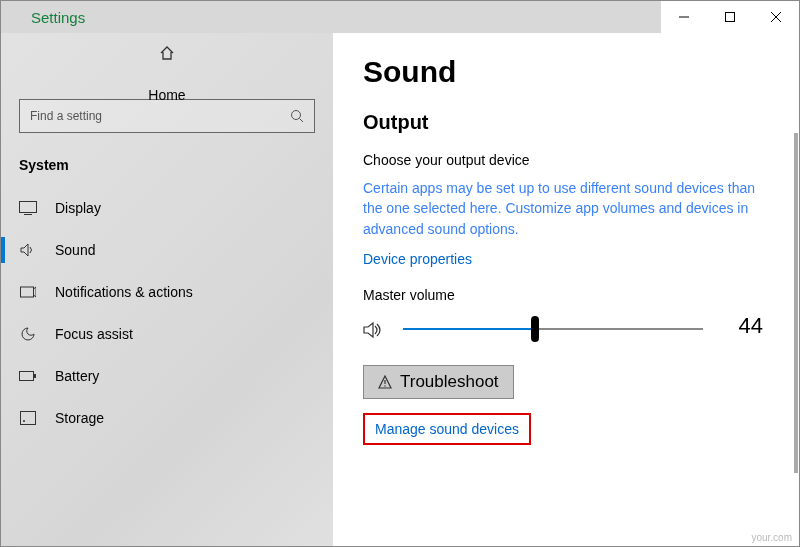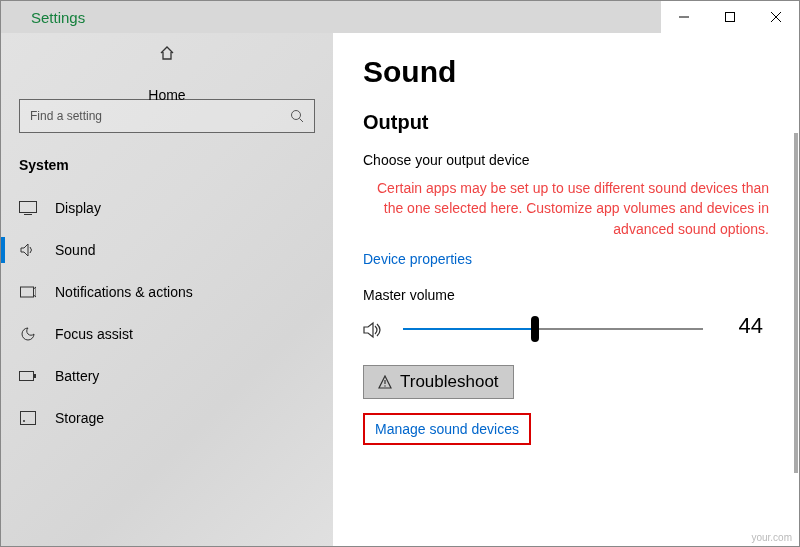--- a/index.html
+++ b/index.html
@@ -130,26 +130,25 @@
       height: 34px;
       border: 2px solid #999;
       display: flex;
       align-items: center;
       padding: 0 10px;
       justify-content: space-between;
       margin-bottom: 16px;
     }
     .dropdown .dd-text { font-size: 14px; }
     .help-text {
-      color: #ef4444;
+      color: #3b82f6;
       font-size: 14px;
       line-height: 1.45;
       max-width: 420px;
       margin-bottom: 12px;
-      text-align: right;
     }
     .link {
       color: #0066cc;
       font-size: 14px;
       cursor: pointer;
     }
     .block { margin-bottom: 20px; }
     .volume-row {
       display: flex;
       align-items: flex-end;

